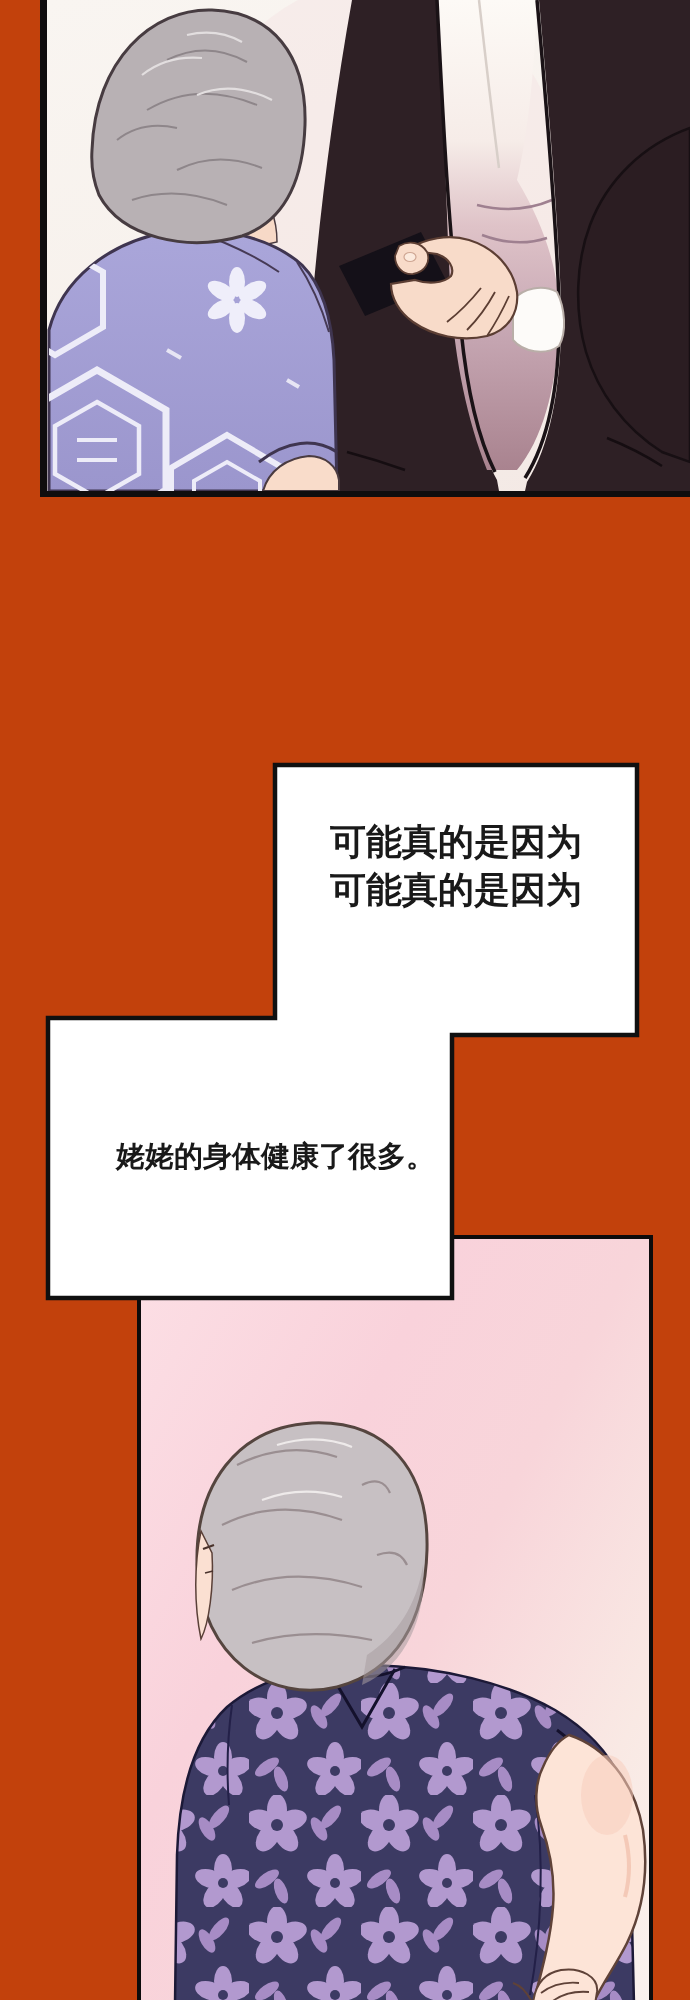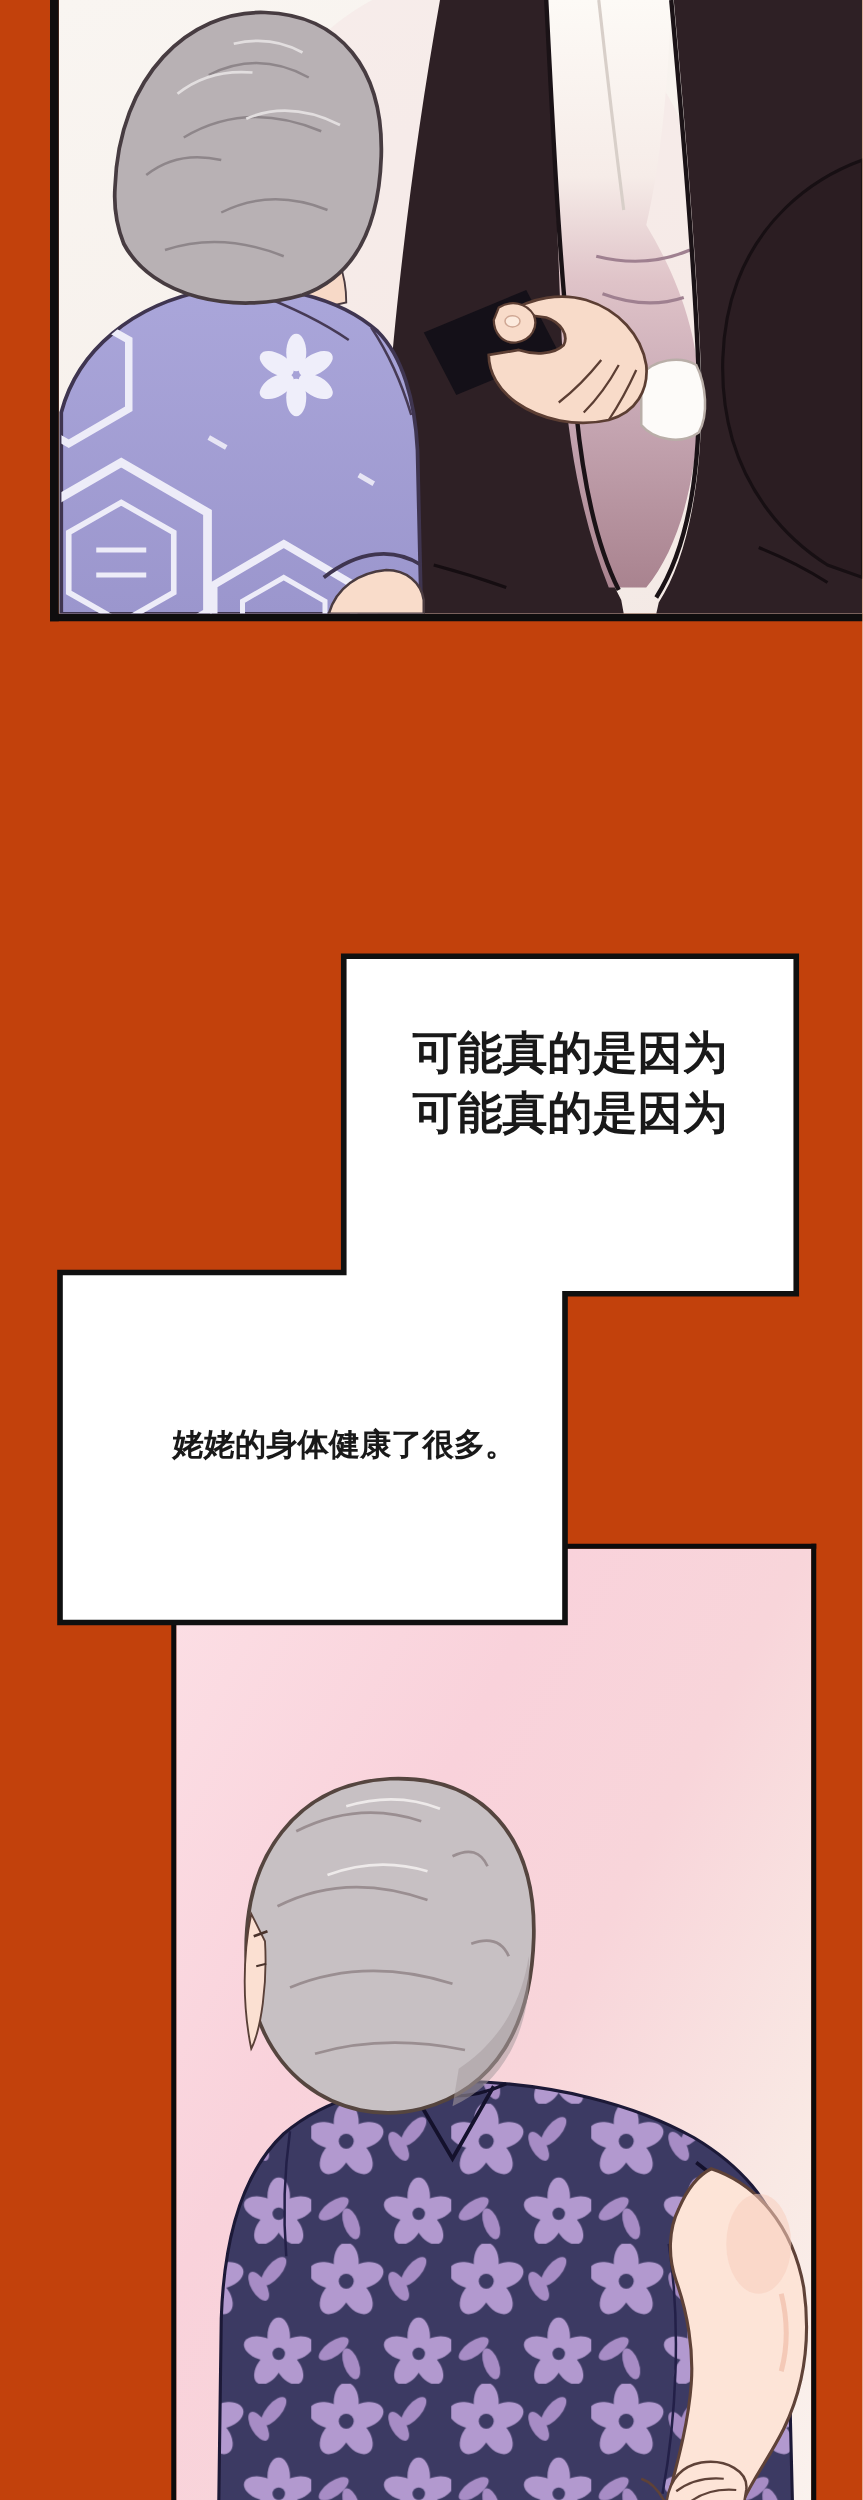--- a/index.html
+++ b/index.html
@@ -15,21 +15,21 @@
     overflow:hidden;
   }
   .panel1 svg{display:block;width:100%;height:100%;}
   
   .speech-svg{position:absolute;left:0;top:760px;width:690px;height:545px;z-index:6;}
   .bubble-text{
     position:absolute;z-index:7;color:#191919;font-weight:600;
     text-align:center;letter-spacing:0px;
   }
   .bubble1{left:277px;top:818px;width:358px;font-size:36px;line-height:48px;}
-  .bubble2{left:50px;top:1132px;width:451px;font-size:25px;line-height:48px;}
+  .bubble2{left:50px;top:1132px;width:451px;font-size:29px;line-height:48px;}
   
   .panel3{
     position:absolute;left:137px;top:1235px;width:508px;height:765px;
     border:4px solid #0c0b0c;border-bottom:none;z-index:1;
     background:linear-gradient(118deg,#fcdfe5 0%,#f9d2db 34%,#f8d5da 55%,#f9e9e4 82%,#faf2ee 100%);
   }
   .panel3 svg{position:absolute;left:-4px;top:-4px;width:516px;height:769px;}
 </style>
 </head>
 <body>

